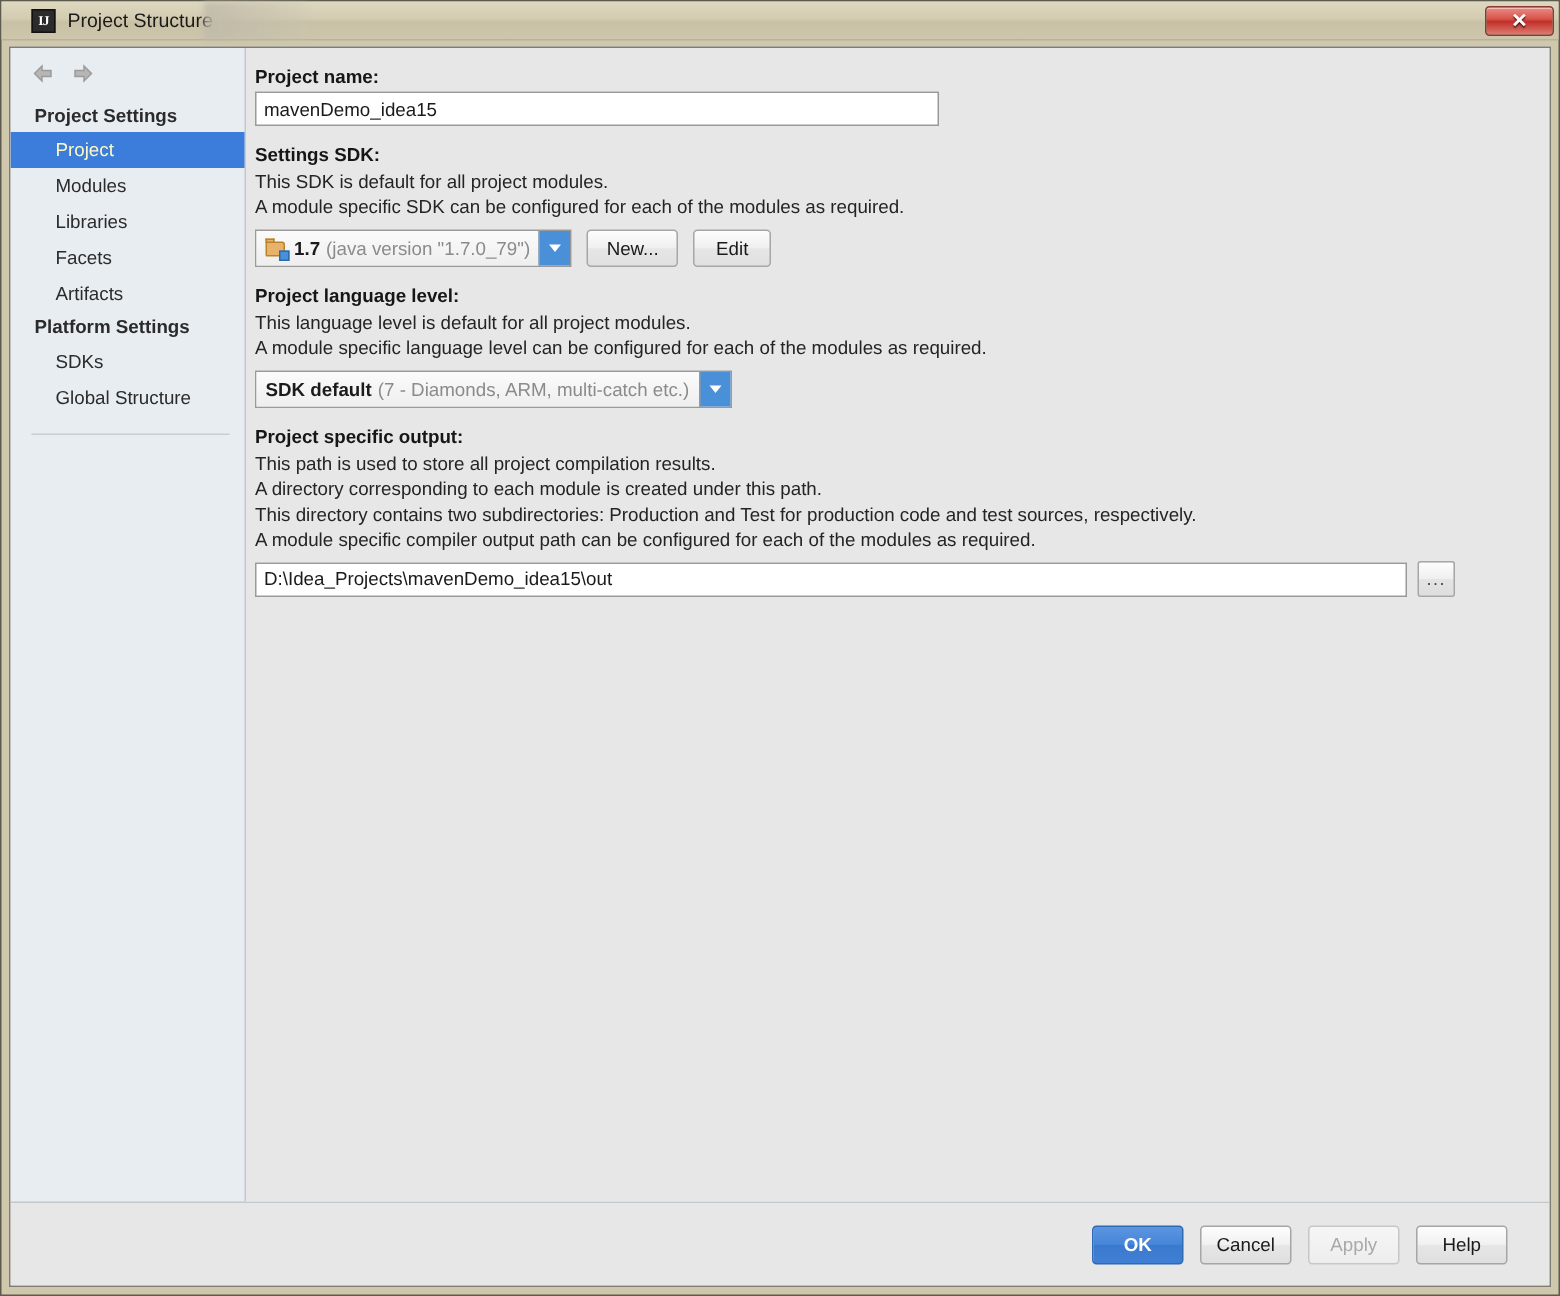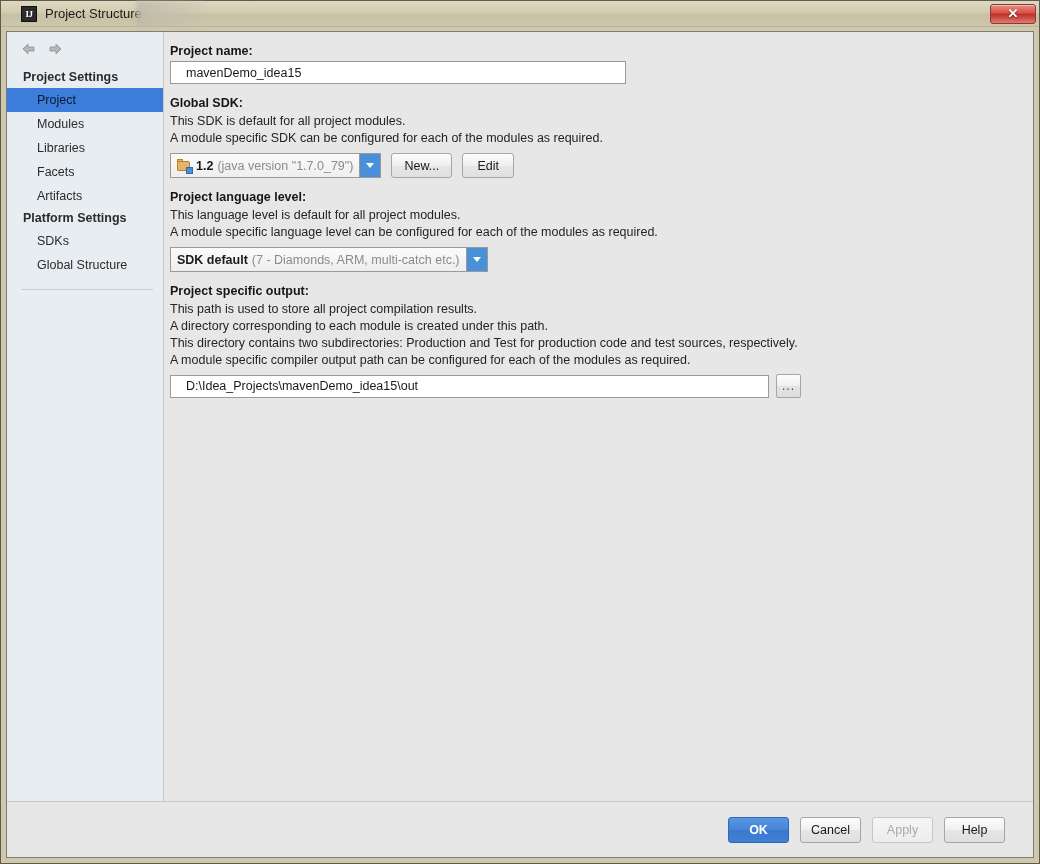--- a/index.html
+++ b/index.html
@@ -106,21 +106,21 @@
   }
   .side-item {
     font-size: 12.5px;
     color: #2b2b2b;
     padding: 4px 0 4px 30px;
     cursor: pointer;
     line-height: 16px;
   }
   .side-item.selected {
     background: #3c7ddc;
-    color: #0f172a;
+    color: #fef9c3;
   }
   .side-sep {
     height: 1px;
     background: #c9ced3;
     margin: 12px 10px 10px 14px;
   }
   
   .content {
     flex: 1 1 auto;
     background: #e7e7e7;
@@ -141,21 +141,21 @@
     line-height: 16px;
   }
   .block { margin-bottom: 12px; }
   .block-sdk { margin-top: 12px; }
   .text-input {
     height: 23px;
     background: #ffffff;
     border: 1px solid #9a9a9a;
     font-size: 12.5px;
     color: #1a1a1a;
-    padding: 0 15px;
+    padding: 0 5px;
     display: flex; align-items: center;
     font-family: "Liberation Sans", sans-serif;
   }
   .name-input { width: 456px; margin-top: 2px; }
   .row { display: flex; align-items: center; }
   
   .combo {
     height: 25px;
     border: 1px solid #9a9a9a;
     background: #f2f2f2;
@@ -216,21 +216,21 @@
     font-size: 12.5px;
     color: #1a1a1a;
     background: linear-gradient(to bottom, #fdfdfd 0%, #efefef 50%, #e6e6e6 51%, #e0e0e0 100%);
     border: 1px solid #a6a6a6;
     border-radius: 3px;
     display: inline-flex; align-items: center; justify-content: center;
     cursor: pointer;
     font-family: "Liberation Sans", sans-serif;
   }
   .out-row { display: flex; align-items: center; margin-top: 6px; }
-  .out-input { width: 599px; height: 23px; }
+  .out-input { width: 768px; height: 23px; }
   .browse-btn {
     width: 25px; height: 24px;
     margin-left: 7px;
     background: linear-gradient(to bottom, #fdfdfd 0%, #efefef 50%, #e4e4e4 51%, #dedede 100%);
     border: 1px solid #a6a6a6;
     border-radius: 2px;
     display: flex; align-items: center; justify-content: center;
     font-size: 12px; color: #444;
     letter-spacing: 1px;
     cursor: pointer;
@@ -338,32 +338,32 @@
         <div class="pad">
 
           <div class="block">
             <div class="sec-title">Project name:</div>
             <div class="text-input name-input">
               <span>mavenDemo_idea15</span>
             </div>
           </div>
 
           <div class="block block-sdk">
-            <div class="sec-title">Global SDK:</div>
+            <div class="sec-title">Settings SDK:</div>
             <div class="sec-desc">This SDK is default for all project modules.</div>
             <div class="sec-desc">A module specific SDK can be configured for each of the modules as required.</div>
             <div class="row">
               <div class="combo">
                 <div class="combo-face">
                   <span class="sdk-icon">
                     <span class="tab"></span>
                       <span class="fold"></span>
                       <span class="badge"></span>
                   </span>
-                  <span class="combo-main">1.2</span>
+                  <span class="combo-main">1.7</span>
                   <span class="combo-dim">(java version "1.7.0_79")</span>
                 </div>
                 <div class="combo-arrow">
                   <span class="tri"></span>
                 </div>
               </div>
               <div class="btn">
                 <span>New...</span>
               </div>
               <div class="btn">

